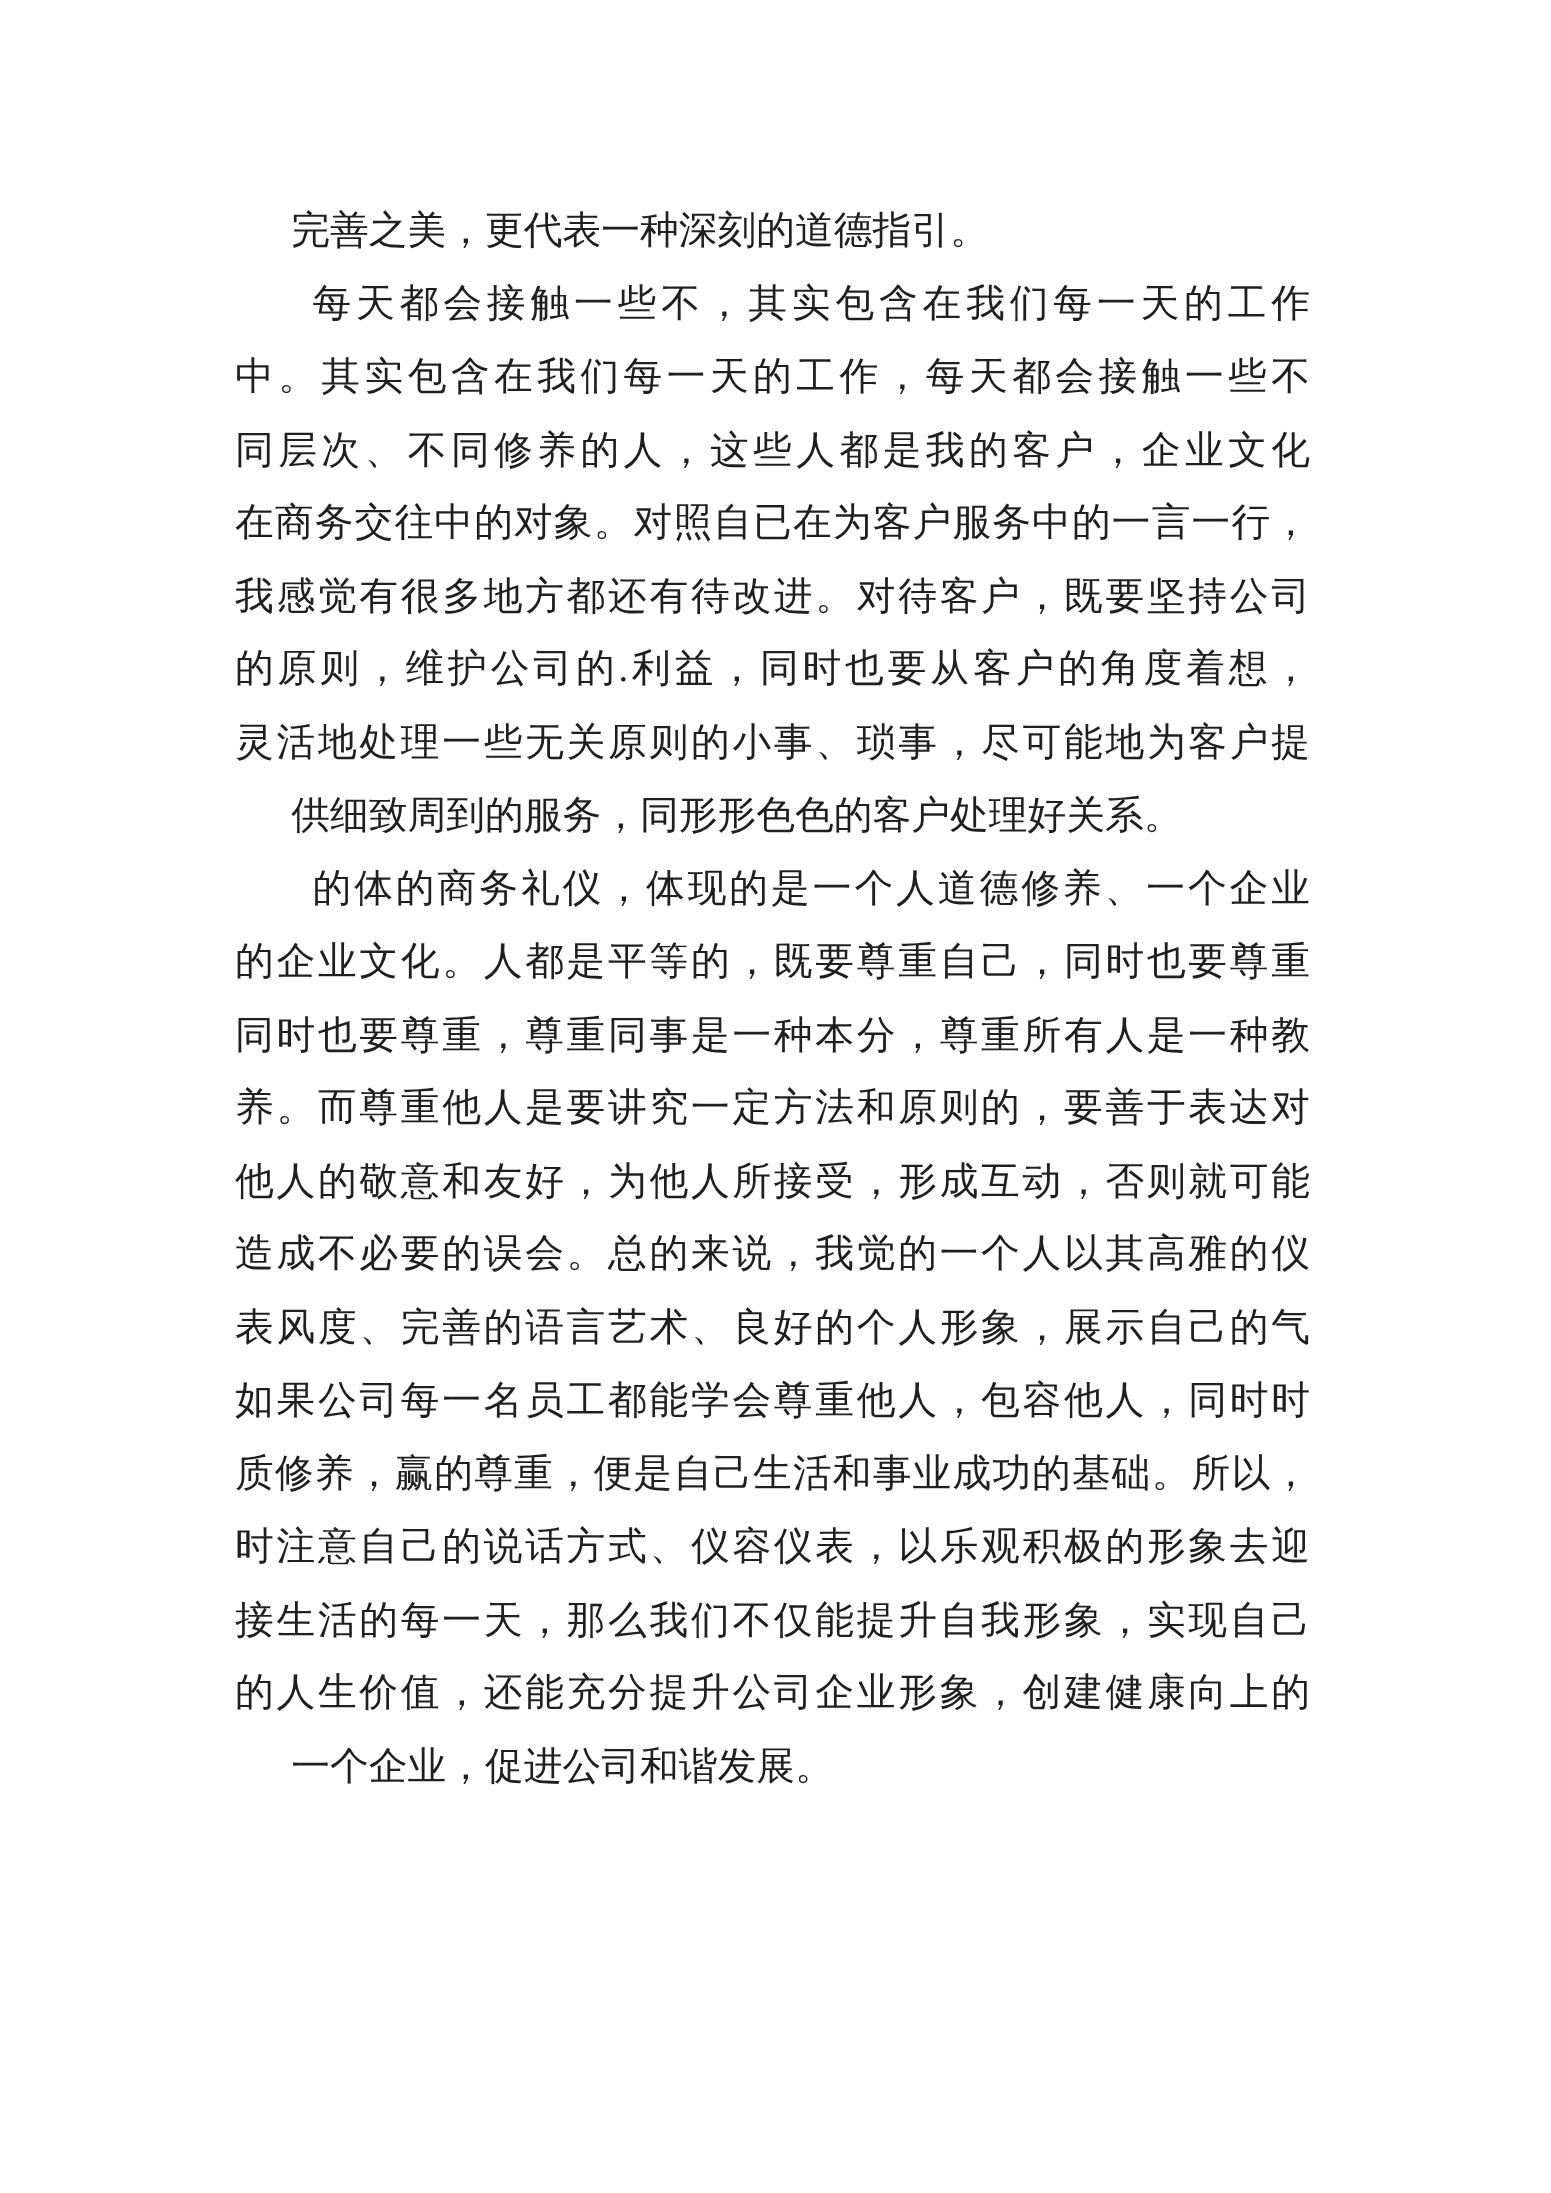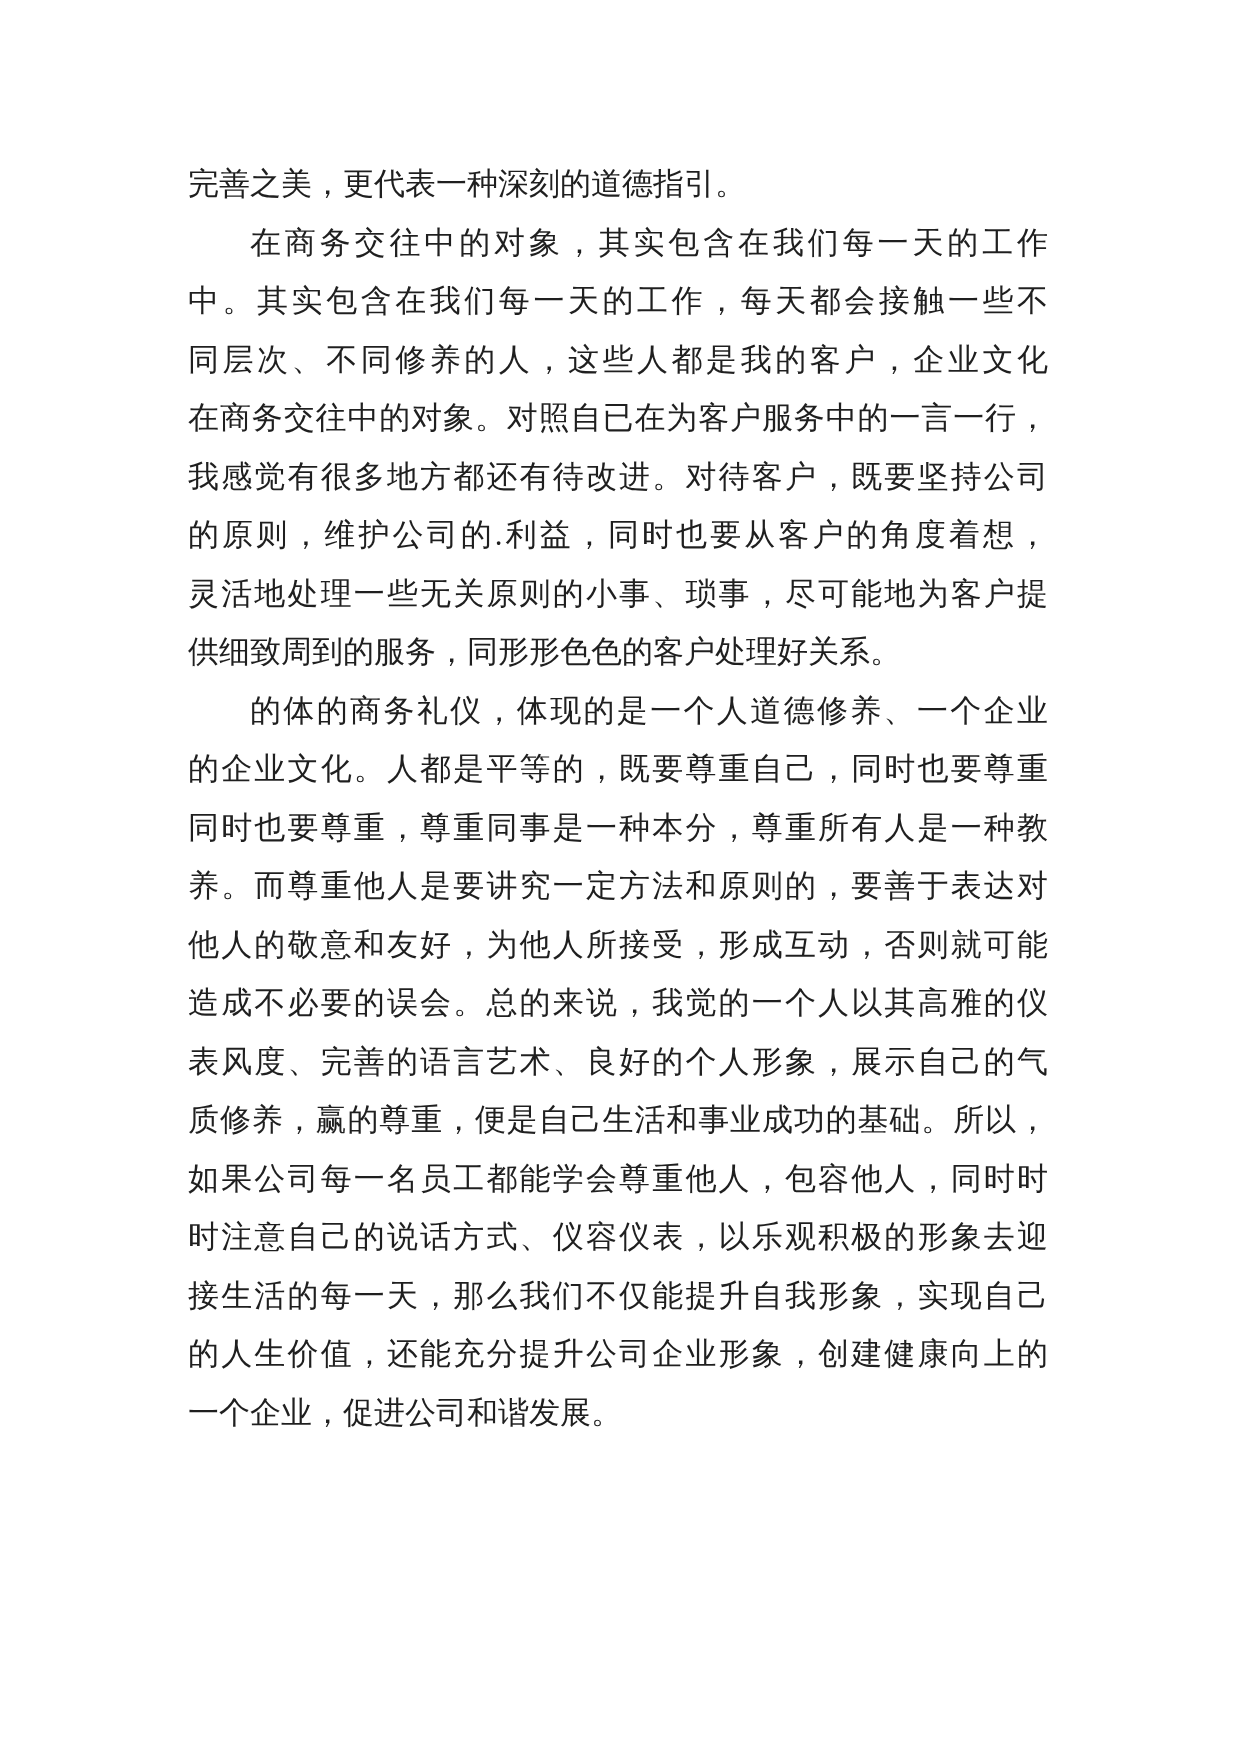--- a/index.html
+++ b/index.html
@@ -35,46 +35,47 @@
     height: 58.5px;
     line-height: 58.5px;
     text-align: justify;
     text-align-last: justify;
     text-justify: inter-character;
     overflow: hidden;
     white-space: nowrap;
   }
   .line.para-end {
     text-align-last: left;
+    margin-left: 45px;
   }
   .line.indent {
     text-indent: 62px;
   }
 </style>
 </head>
 <body style="background: rgb(255, 255, 255);">
 
 <div class="page">
   <div class="text-block" style="color: rgb(31, 31, 31);">
     <div class="line para-end">完善之美，更代表一种深刻的道德指引。</div>
-    <div class="line indent">在商务交往中的对象，其实包含在我们每一天的工作</div>
+    <div class="line indent">每天都会接触一些不，其实包含在我们每一天的工作</div>
     <div class="line">中。其实包含在我们每一天的工作，每天都会接触一些不</div>
     <div class="line">同层次、不同修养的人，这些人都是我的客户，企业文化</div>
     <div class="line">在商务交往中的对象。对照自已在为客户服务中的一言一行，</div>
     <div class="line">我感觉有很多地方都还有待改进。对待客户，既要坚持公司</div>
     <div class="line">的原则，维护公司的.利益，同时也要从客户的角度着想，</div>
     <div class="line">灵活地处理一些无关原则的小事、琐事，尽可能地为客户提</div>
     <div class="line para-end">供细致周到的服务，同形形色色的客户处理好关系。</div>
     <div class="line indent">的体的商务礼仪，体现的是一个人道德修养、一个企业</div>
     <div class="line">的企业文化。人都是平等的，既要尊重自己，同时也要尊重</div>
     <div class="line">同时也要尊重，尊重同事是一种本分，尊重所有人是一种教</div>
     <div class="line">养。而尊重他人是要讲究一定方法和原则的，要善于表达对</div>
     <div class="line">他人的敬意和友好，为他人所接受，形成互动，否则就可能</div>
     <div class="line">造成不必要的误会。总的来说，我觉的一个人以其高雅的仪</div>
     <div class="line">表风度、完善的语言艺术、良好的个人形象，展示自己的气</div>
+    <div class="line">如果公司每一名员工都能学会尊重他人，包容他人，同时时</div>
     <div class="line">质修养，赢的尊重，便是自己生活和事业成功的基础。所以，</div>
-    <div class="line">如果公司每一名员工都能学会尊重他人，包容他人，同时时</div>
     <div class="line">时注意自己的说话方式、仪容仪表，以乐观积极的形象去迎</div>
     <div class="line">接生活的每一天，那么我们不仅能提升自我形象，实现自己</div>
     <div class="line">的人生价值，还能充分提升公司企业形象，创建健康向上的</div>
     <div class="line para-end">一个企业，促进公司和谐发展。</div>
   </div>
 </div>
 
 </body></html>

